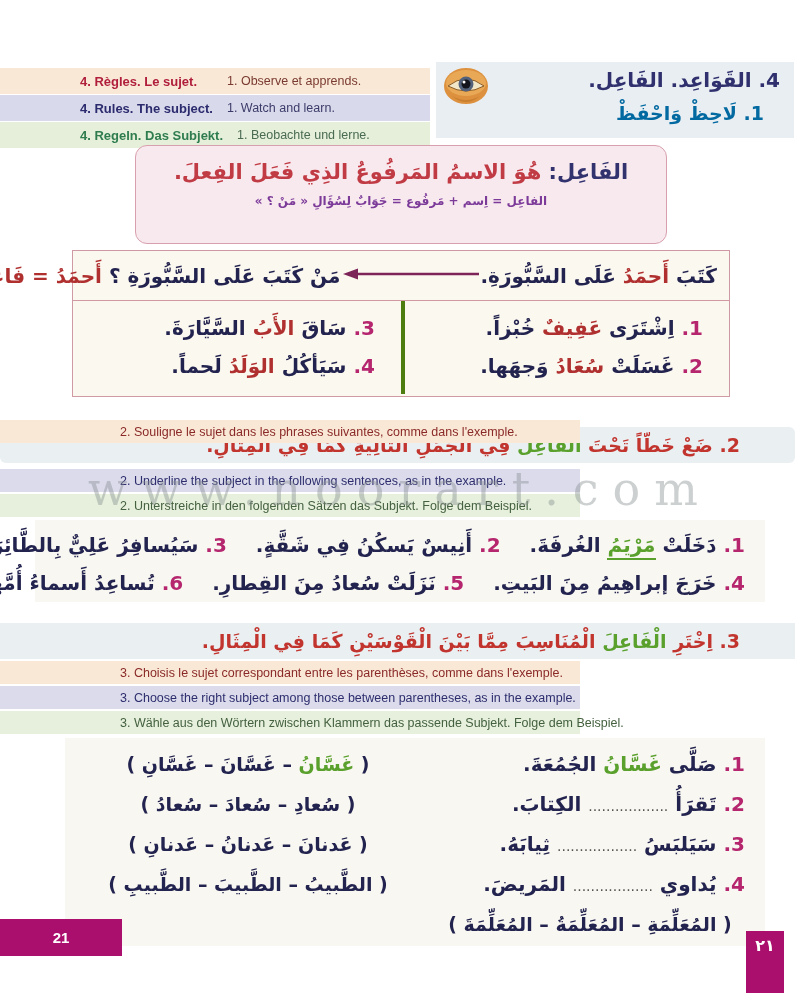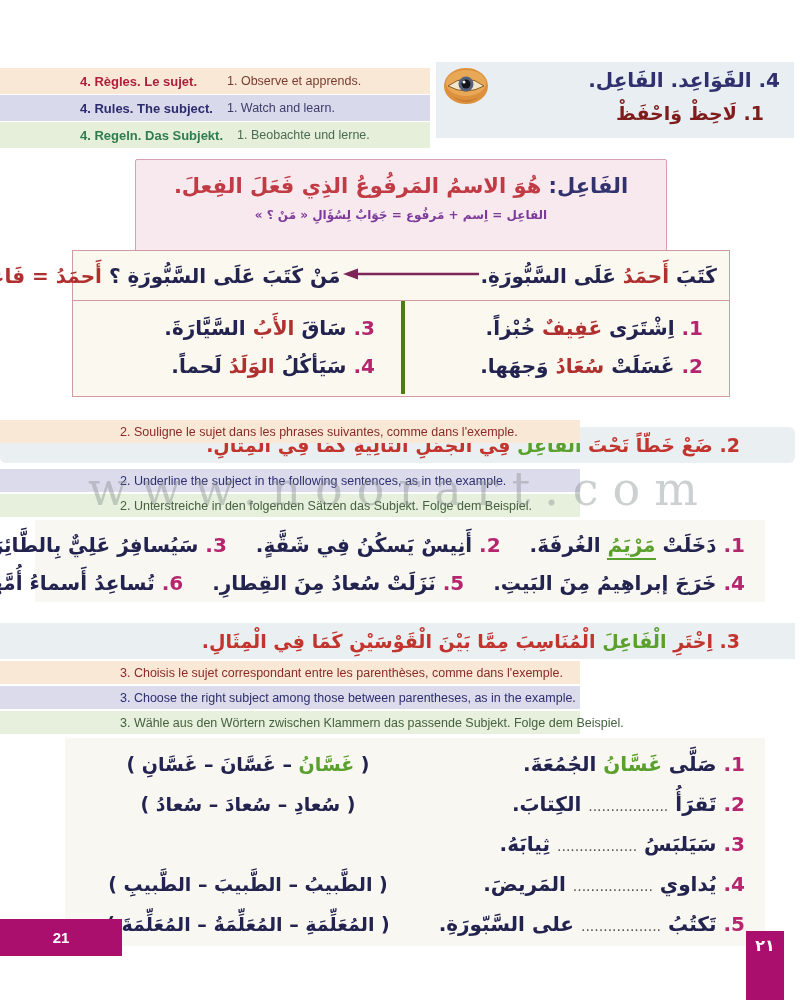--- a/index.html
+++ b/index.html
@@ -10,26 +10,26 @@
   
   .hdr-bar{position:absolute;left:0;width:430px;height:26px;display:flex;align-items:center;}
   .hdr-bar .lbl{font-weight:bold;font-size:13px;margin-left:80px;white-space:nowrap;}
   .hdr-bar .ins{font-size:12.5px;margin-left:14px;white-space:nowrap;}
   .bar-fr{top:68px;background:#f9e8d6;gap:16px;}  .bar-fr .lbl{color:#b01e3c;} .bar-fr .ins{color:#7a3a30;}
   .bar-en{top:95px;background:#d9d9ec;}  .bar-en .lbl{color:#2b2b6e;} .bar-en .ins{color:#3c3c6a;}
   .bar-de{top:122px;background:#e5efda;} .bar-de .lbl{color:#2f7d4f;} .bar-de .ins{color:#4a6b52;}
 
   .hdr-right{position:absolute;left:436px;top:62px;width:358px;height:76px;background:#e9eef2;}
   .hdr-right .ar1{position:absolute;right:14px;top:6px;font-size:20px;font-weight:bold;color:#30306e;direction:rtl;}
-  .hdr-right .ar2{position:absolute;right:30px;top:40px;font-size:19px;font-weight:bold;color:#7f1d1d;direction:rtl;}
+  .hdr-right .ar2{position:absolute;right:30px;top:40px;font-size:19px;font-weight:bold;color:#0369a1;direction:rtl;}
   .eye{position:absolute;left:6px;top:4px;}
 
   
-  .defbox{position:absolute;left:135px;top:159px;width:530px;height:97px;background:#f8e9ee;
-          border:1px solid #d8a0ae;border-radius:2px;direction:rtl;text-align:center;}
+  .defbox{position:absolute;left:135px;top:145px;width:530px;height:97px;background:#f8e9ee;
+          border:1px solid #d8a0ae;border-radius:12px;direction:rtl;text-align:center;}
   .defbox .l1{margin-top:14px;font-size:21px;font-weight:bold;color:#c13b45;}
   .defbox .l1 .term{color:#32326e;}
   .defbox .l2{margin-top:10px;font-size:12px;font-weight:bold;color:#7c3a99;}
 
   
   .exbox{position:absolute;left:72px;top:250px;width:656px;height:145px;background:#fbf8ef;
          border:1px solid #cf9aa4;}
   .exbox .top{height:50px;display:flex;direction:rtl;align-items:center;justify-content:space-between;
               padding:0 12px;border-bottom:1px solid #cf9aa4;box-sizing:border-box;}
   .exbox .top .sent,.exbox .top .qa{font-size:20px;font-weight:bold;color:#23234f;white-space:nowrap;}
@@ -70,21 +70,21 @@
         padding:0 20px 0 28px;}
   .frow .sent{font-size:20px;font-weight:bold;color:#23234f;white-space:nowrap;}
   .frow .dots{color:#555;font-size:14px;letter-spacing:1px;font-weight:normal;}
   .frow .opts{width:310px;text-align:center;font-size:19px;font-weight:bold;color:#23234f;
               direction:rtl;white-space:nowrap;}
 
   
   .tab-left{position:absolute;left:0;top:919px;width:122px;height:37px;background:#ab0f6d;
             display:flex;align-items:center;justify-content:center;}
   .tab-left span{color:#fff;font-weight:bold;font-size:15px;font-family:"Liberation Sans",sans-serif;}
-  .tab-right{position:absolute;left:746px;top:931px;width:38px;height:69px;background:#ab0f6d;
+  .tab-right{position:absolute;left:746px;top:931px;width:38px;height:62px;background:#ab0f6d;
              text-align:center;}
   .tab-right span{color:#fff;font-weight:bold;font-size:16px;display:inline-block;margin-top:5px;}
 </style>
 </head>
 <body>
 
 <div id="page">
 
   <div class="hdr-bar bar-fr">
     <span class="lbl latin">4. Règles. Le sujet.</span>
@@ -206,27 +206,27 @@
     <div class="frow">
       <span class="sent"><span class="magenta">1.</span><span> صَلَّى </span><span class="green">غَسَّانُ</span><span class="dots"></span><span> الجُمُعَةَ.</span></span>
       <span class="opts"><span>( </span><span class="green">غَسَّانُ</span><span> – غَسَّانَ – غَسَّانِ )</span></span>
     </div>
     <div class="frow">
       <span class="sent"><span class="magenta">2.</span><span> تَقرَأُ </span><span class="dots">..................</span><span> الكِتابَ.</span></span>
       <span class="opts"><span>( سُعادِ – سُعادَ – سُعادُ )</span></span>
     </div>
     <div class="frow">
       <span class="sent"><span class="magenta">3.</span><span> سَيَلبَسُ </span><span class="dots">..................</span><span> ثِيابَهُ.</span></span>
+      <span class="opts"><span>( عَدنانَ – عَدنانُ – عَدنانِ )</span></span>
     </div>
     <div class="frow">
       <span class="sent"><span class="magenta">4.</span><span> يُداوي </span><span class="dots">..................</span><span> المَريضَ.</span></span>
       <span class="opts"><span>( الطَّبيبُ – الطَّبيبَ – الطَّبيبِ )</span></span>
     </div>
     <div class="frow">
-      <span class="sent"><span class="magenta">5.</span><span> تَكتُبُ </span><span class="dots">..................</span><span> على السَّبّورَةِ.</span></span>
       <span class="opts"><span>( المُعَلِّمَةِ – المُعَلِّمَةُ – المُعَلِّمَةَ )</span></span>
     </div>
   </div>
 
   <div class="tab-left">
     <span>21</span>
   </div>
   <div class="tab-right">
     <span>٢١</span>
   </div>

